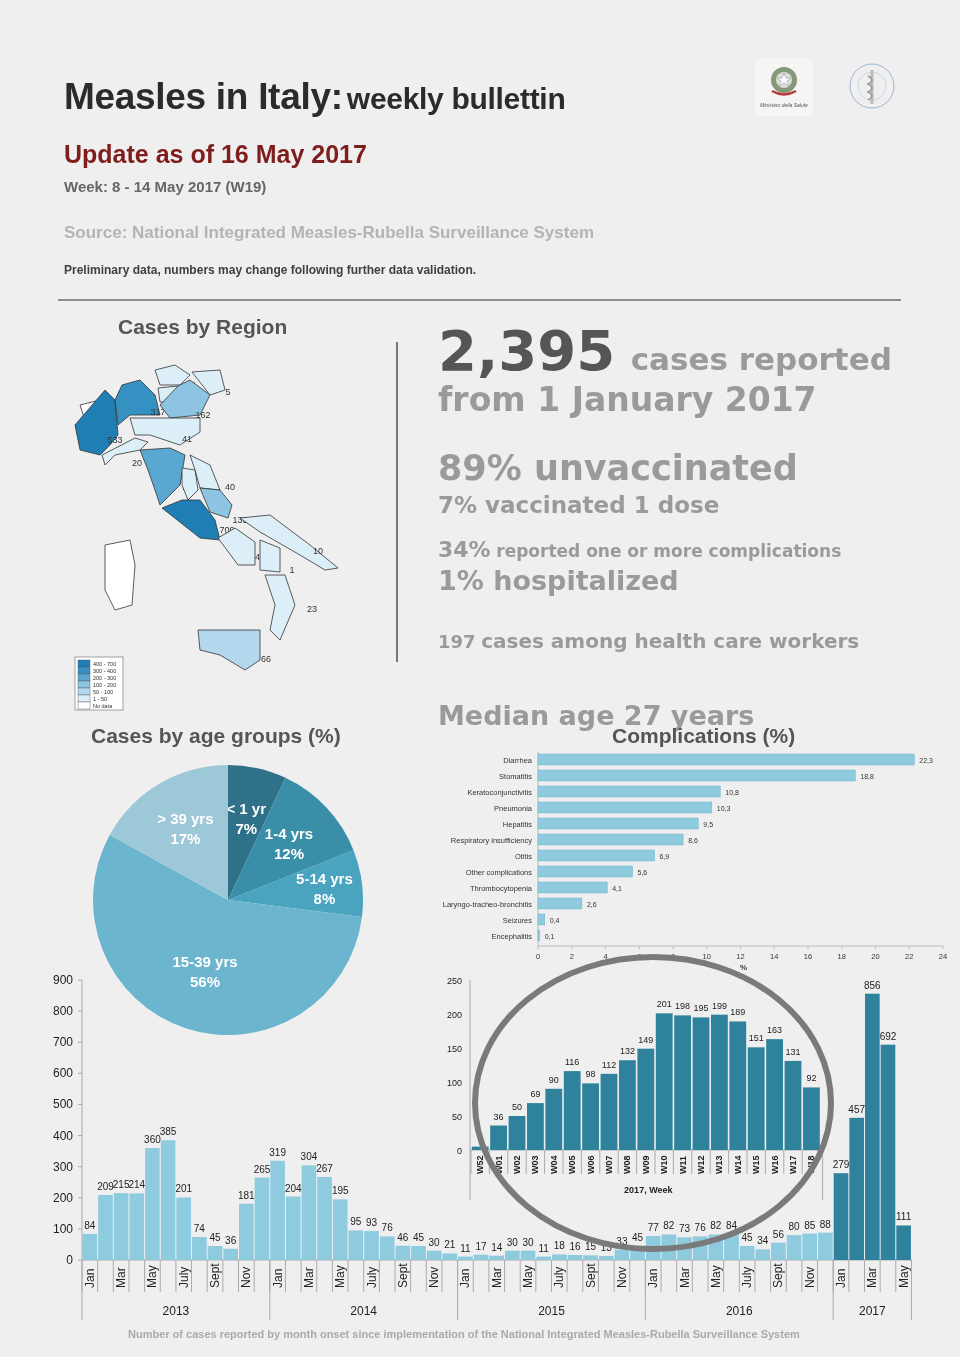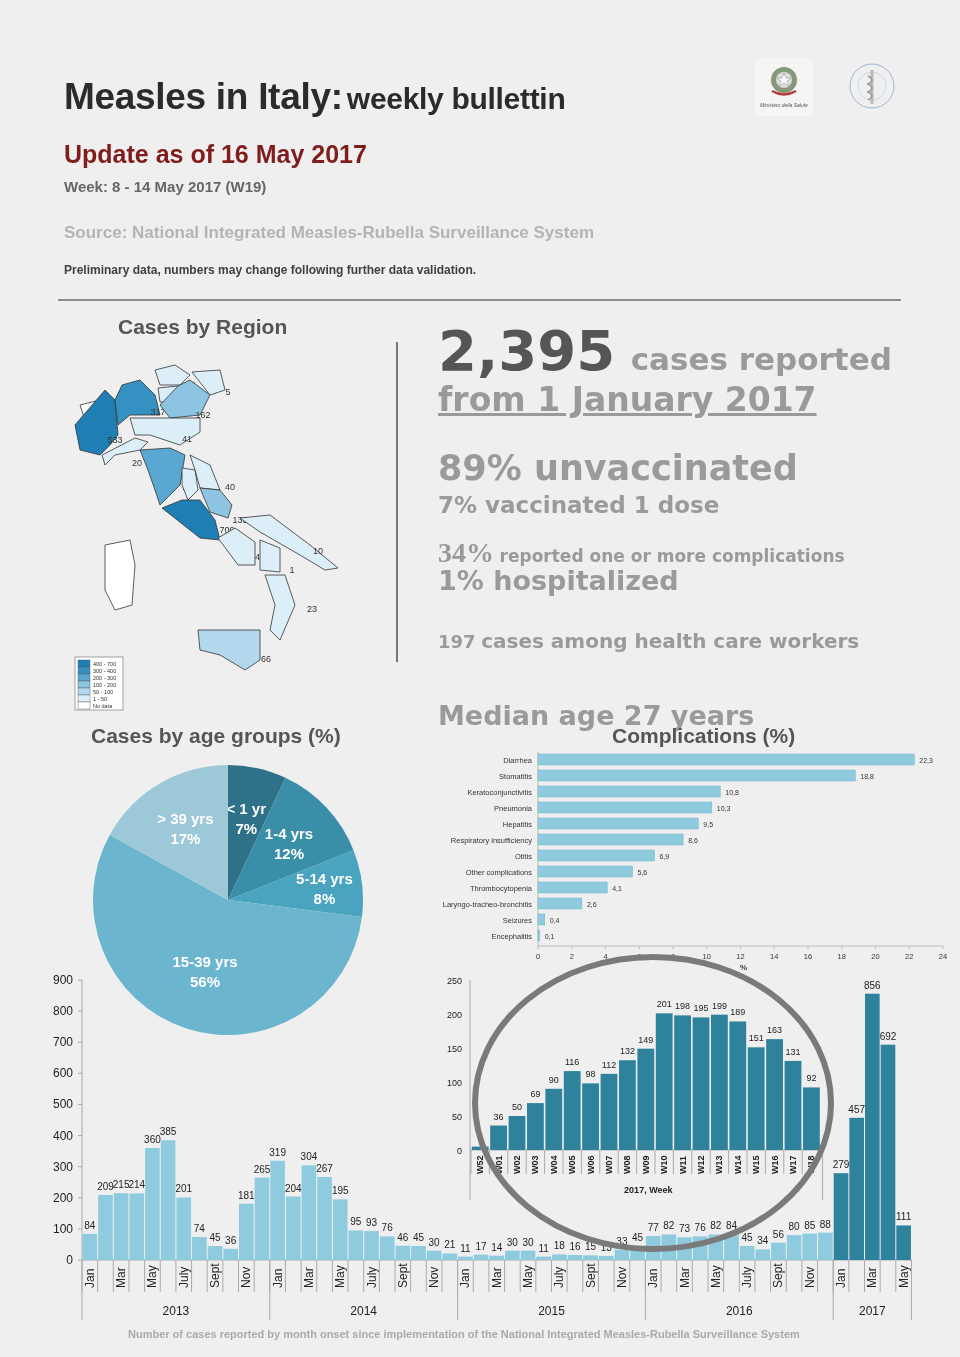--- a/index.html
+++ b/index.html
@@ -109,25 +109,25 @@
       <text x="33" y="348" font-size="5.5" fill="#333">No data</text>
     </g>
   </svg>
 
 <div class="abs vr"></div>
 
 <div class="abs stat" style="top:318px;">
   <span style="font-size:56px;color:#555;">2,395</span>
   <span style="font-size:31px;margin-left:10px;">cases reported</span>
 </div>
-<div class="abs stat" style="top:380px;font-size:33px;text-decoration:underline;">from 1 January 2017</div>
+<div class="abs stat" style="top:380px;font-size:33px;">from 1 January 2017</div>
 <div class="abs stat" style="top:448px;font-size:35px;">89% unvaccinated</div>
 <div class="abs stat" style="top:492px;font-size:23px;">7% vaccinated 1 dose</div>
 <div class="abs stat" style="top:537px;">
-  <span style="font-size:28px;font-family:Liberation Serif, serif;">34%</span>
+  <span style="font-size:22px;">34%</span>
   <span style="font-size:17px;">reported one or more complications</span>
 </div>
 <div class="abs stat" style="top:565px;font-size:27px;">1% hospitalized</div>
 <div class="abs stat" style="top:629px;">
   <span style="font-size:18px;">197</span>
   <span style="font-size:20px;">cases among health care workers</span>
 </div>
 <div class="abs stat" style="top:671px;font-size:27px;margin-top:29px;">Median age 27 years</div>
 
 <div class="abs section-title" style="left:91px;top:724px;">Cases by age groups (%)</div>

